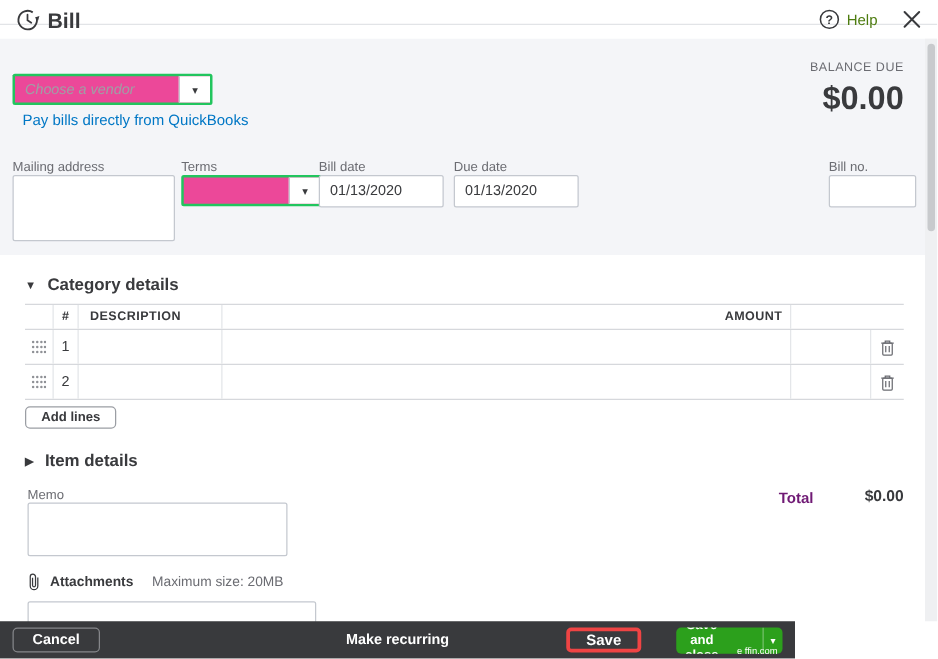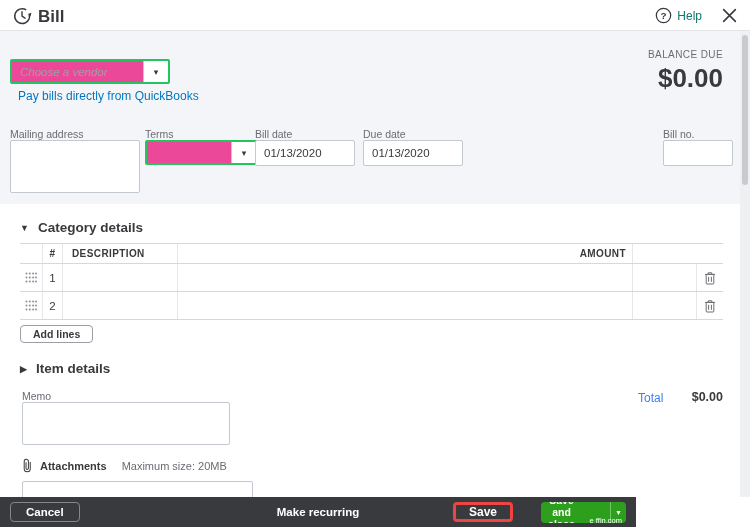--- a/index.html
+++ b/index.html
@@ -1,25 +1,25 @@
 <!DOCTYPE html>
 <html><head>
 <meta charset="utf-8">
 <style>
   * { margin:0; padding:0; box-sizing:border-box; }
   html,body { background:#fff; }
   body { font-family:"Liberation Sans", sans-serif; color:#393A3D; }
   .page { position:relative; width:750px; height:527px; background:#fff; overflow:hidden; }
 
   
-  .topbar { position:absolute; left:0; top:0; width:750px; height:31px; background:#fff; border-bottom:1px solid #E2E4E7; z-index:3;text-align:right; }
+  .topbar { position:absolute; left:0; top:0; width:750px; height:20px; background:#fff; border-bottom:1px solid #E2E4E7; z-index:3;text-align:right; }
   .title-icon { position:absolute; left:12px; top:6px; width:20px; height:20px; }
   .page-title { position:absolute; left:38px; top:7px; font-size:17px; font-weight:bold; color:#393A3D; }
   .help-wrap { position:absolute; right:48px; top:7px; display:flex; align-items:center; gap:5px; cursor:pointer; }
-  .help-wrap span { font-size:12px; color:#0f766e; }
+  .help-wrap span { font-size:12px; color:#4d7c0f; }
   .close-btn { position:absolute; right:12px; top:7px; width:17px; height:17px; cursor:pointer; }
 
   
   .gray-panel { position:absolute; left:0; top:31px; width:750px; height:173px; background:#F4F5F8; }
 
   .field-label { position:absolute; font-size:10.5px; color:#6B6C72; }
   .inp { background:#fff; border:1px solid #C4C8CF; border-radius:2px; font-family:"Liberation Sans",sans-serif; font-size:11.5px; color:#393A3D; padding:12px 8px; outline:none; }
   textarea.inp { resize:none; padding:4px 8px; }
   .combo { position:absolute; display:flex; background:#ec4899; border:2px solid #22c55e; border-radius:2px; }
   .combo input { flex:1; border:none; outline:none; font-family:"Liberation Sans",sans-serif; font-size:11.5px; padding:0 8px; min-width:0; color:#393A3D; background:transparent; }
@@ -65,21 +65,21 @@
   .cell-num { justify-content:center; font-size:11.5px; color:#393A3D; }
   .cell-drag { justify-content:center; cursor:grab; }
   .cell-trash { justify-content:center; cursor:pointer; }
 
   .line-btns { position:absolute; left:20px; top:325px; display:flex; gap:10px; }
   .sm-btn { font-family:"Liberation Sans",sans-serif; font-size:10.5px; font-weight:bold; color:#393A3D; background:#fff; border:1px solid #9B9EA4; border-radius:4px; padding:2px 12px; cursor:pointer; }
 
   
   .lbl-memo { left:22px; top:390px; }
   .ta-memo { position:absolute; left:22px; top:402px; width:208px; height:43px; }
-  .total-label { position:absolute; left:638px; top:391px; font-size:12px; color:#3b82f6; }
+  .total-label { position:absolute; left:623px; top:391px; font-size:12px; color:#701a75;font-weight:bold; }
   .total-amount { position:absolute; right:27px; top:390px; font-size:12.5px; font-weight:bold; color:#393A3D; }
 
   .attach-row { position:absolute; left:22px; top:458px; display:flex; align-items:center; gap:7px; }
   .attach-label { font-size:11px; font-weight:bold; color:#393A3D; cursor:pointer; }
   .attach-hint { font-size:11px; color:#6B6C72; margin-left:8px; }
   .attach-box { position:absolute; left:22px; top:481px; width:231px; height:26px; background:#fff; border:1px solid #C4C8CF; border-radius:2px; cursor:pointer; }
 
   
   .scroll-track { position:absolute; right:0; top:31px; width:10px; height:466px; background:#EFF0F2; z-index:2; }
   .scroll-thumb { position:absolute; right:2px; top:4px; width:6px; height:150px; background:#C8CACD; border-radius:3px; cursor:pointer; }

